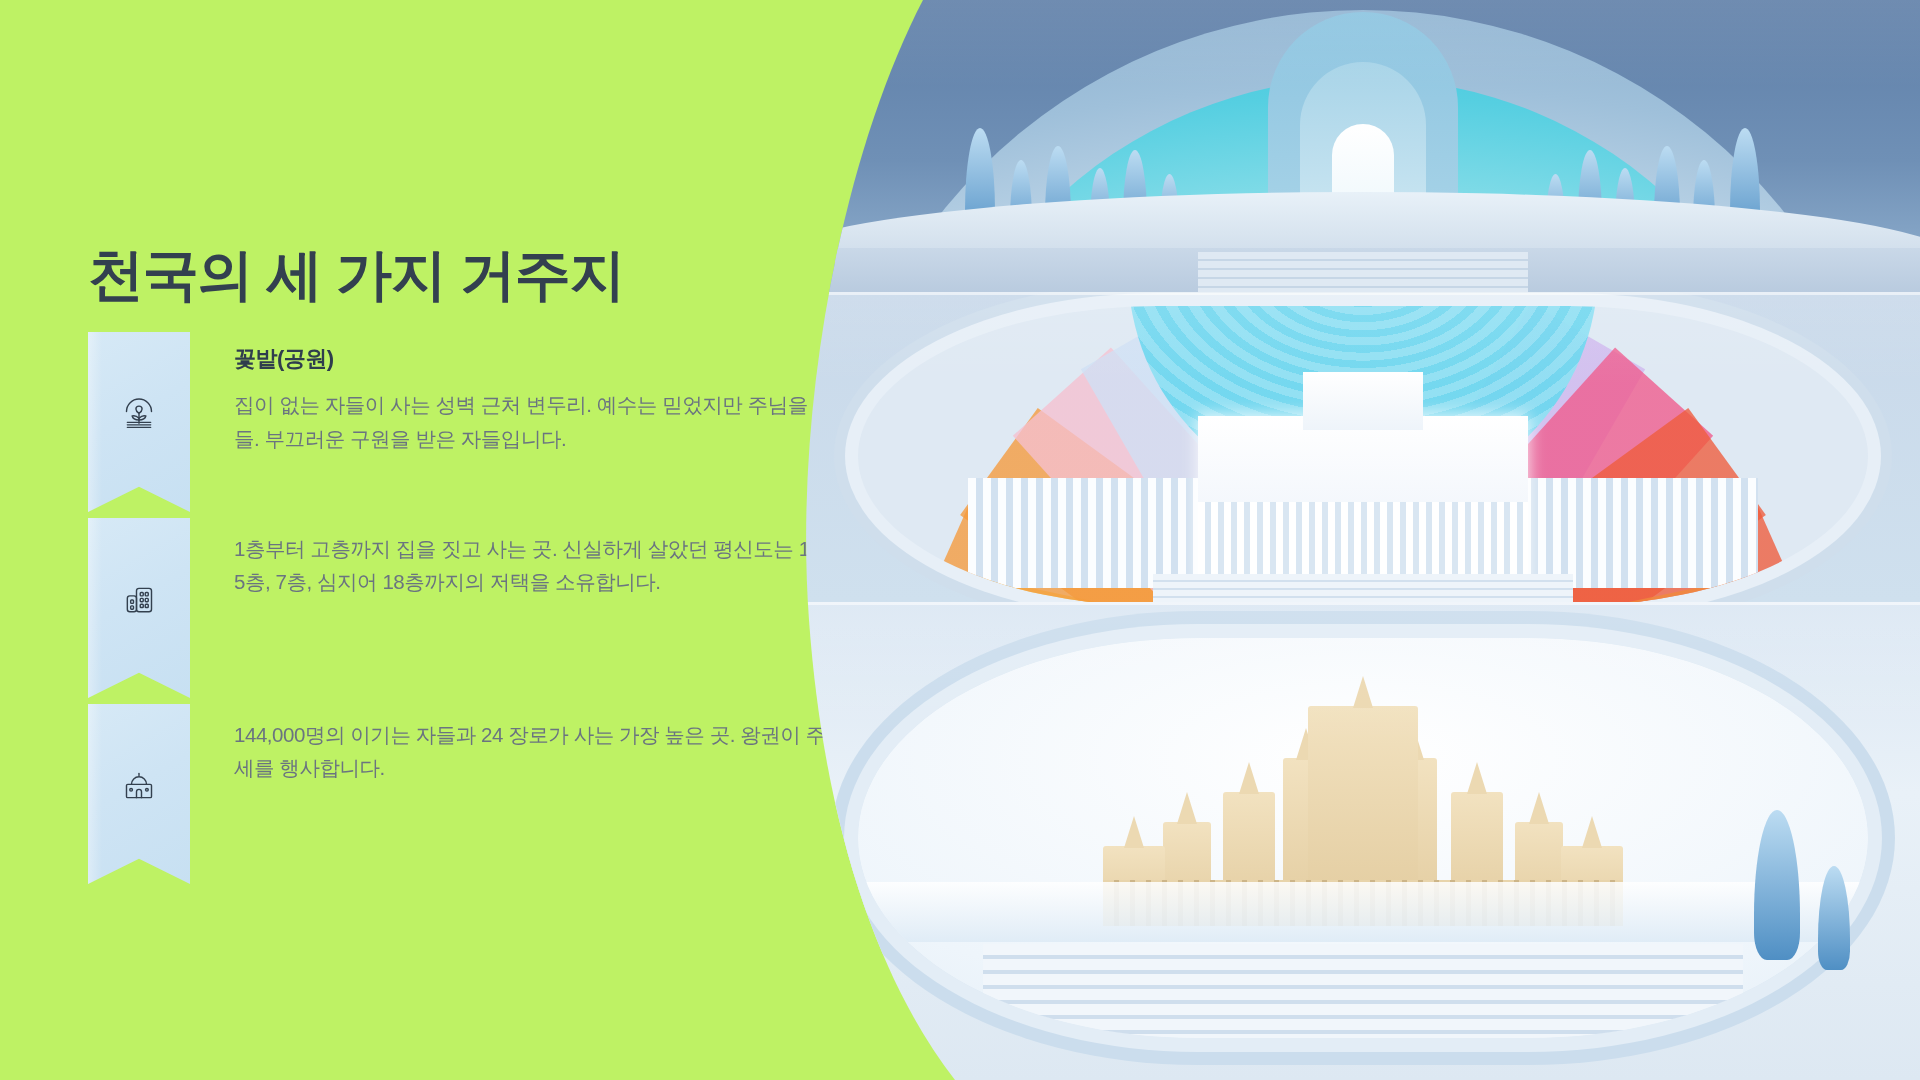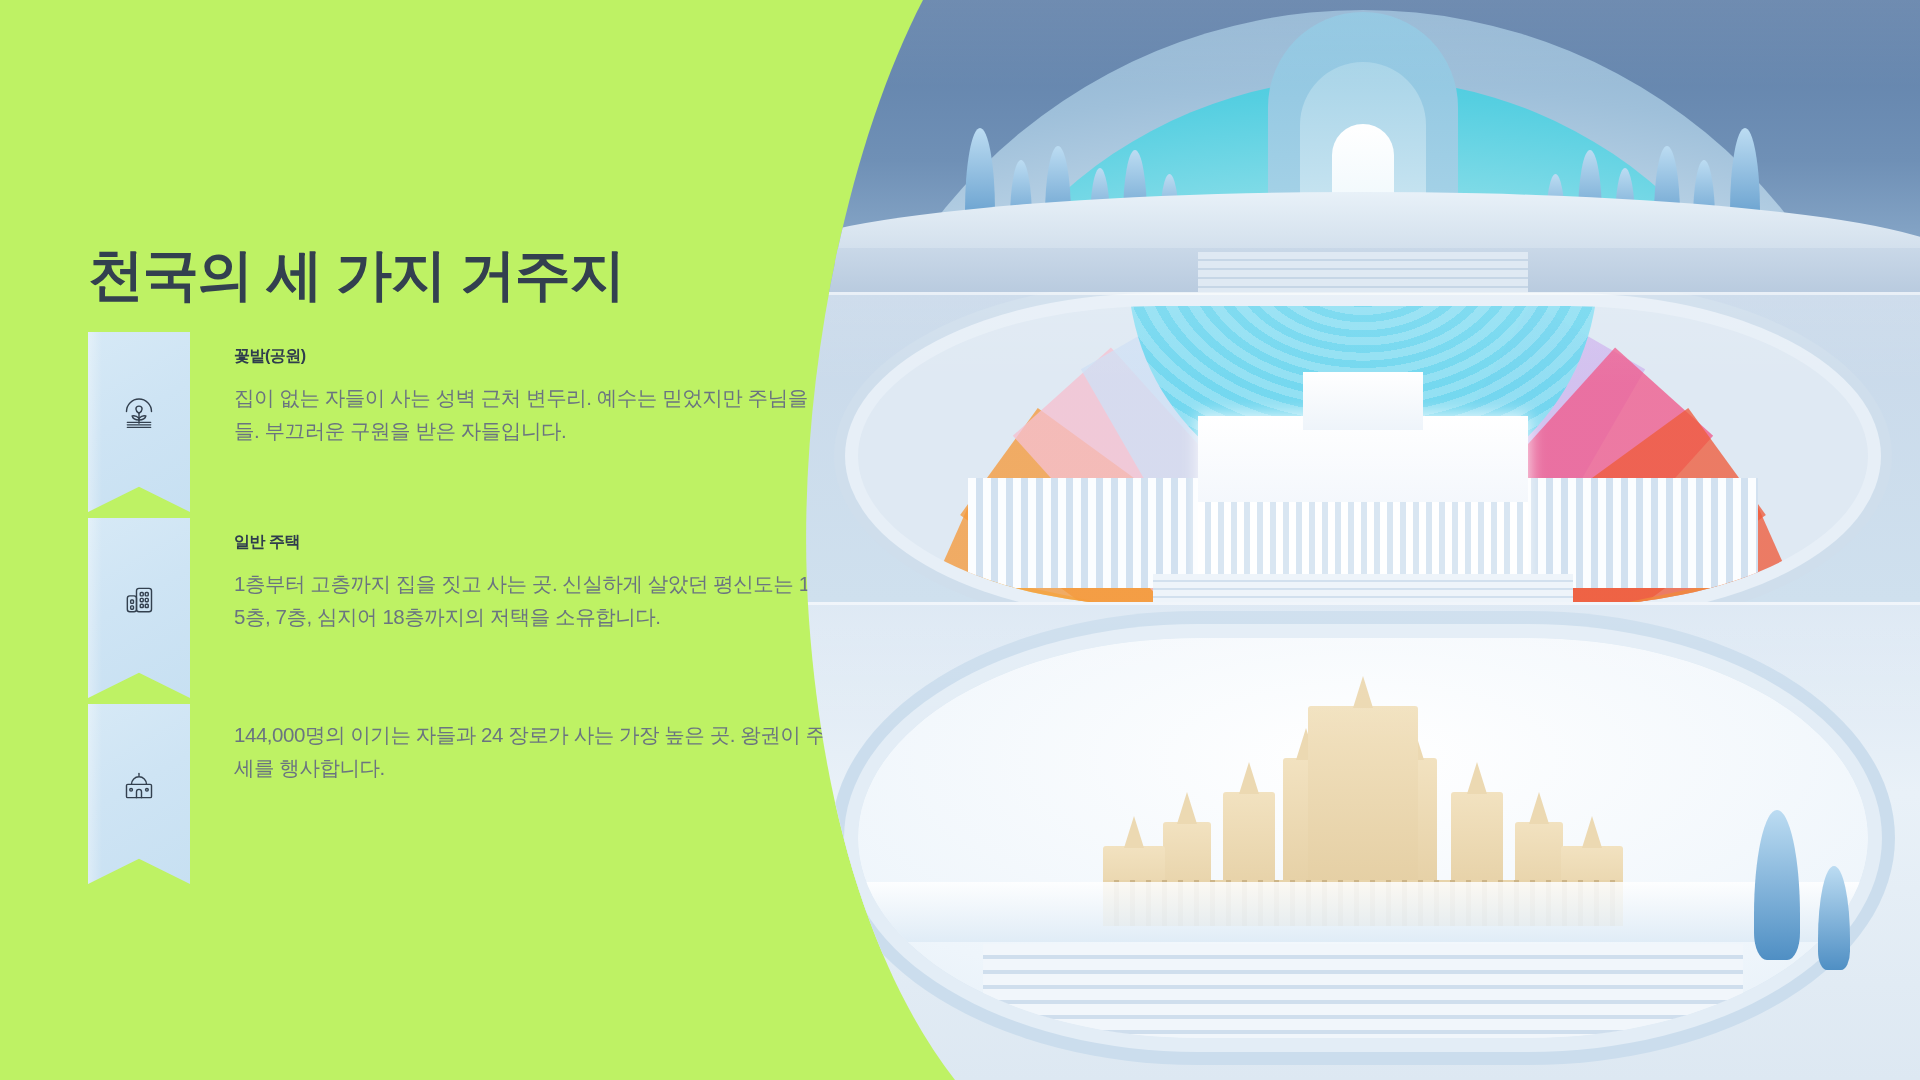--- a/index.html
+++ b/index.html
@@ -37,21 +37,21 @@
     content:"";position:absolute;left:0;top:0;width:14px;height:100%;
     background:linear-gradient(90deg,rgba(255,255,255,.35),rgba(255,255,255,0));
   }
   .badge .ico{
     position:absolute;left:0;right:0;top:62px;display:flex;justify-content:center;
   }
   .badge .ico svg{display:block;}
 
   .body{flex:1 1 auto;padding-top:14px;}
   .item-title{
-    font-size:16px;font-weight:700;color:#2f3d4d;letter-spacing:-.5px;
+    font-size:22px;font-weight:700;color:#2f3d4d;letter-spacing:-.5px;
     margin:0 0 16px 0;line-height:1.2;
   }
   .item-desc{
     font-size:20.5px;line-height:1.62;color:#6a7480;letter-spacing:-.45px;
     margin:0;max-width:880px;
   }
 
   
   .item.i1{margin-bottom:6px;}
   .item.i2{margin-bottom:6px;}
@@ -224,21 +224,20 @@
               <rect x="25.5" y="22" width="3.6" height="4" rx="1"></rect>
               <rect x="31.5" y="22" width="3.6" height="4" rx="1"></rect>
               <rect x="25.5" y="29" width="3.6" height="4" rx="1"></rect>
               <rect x="31.5" y="29" width="3.6" height="4" rx="1"></rect>
               <rect x="14" y="24" width="3.4" height="4" rx="1"></rect>
               <rect x="14" y="31" width="3.4" height="4" rx="1"></rect>
             </svg>
           </div>
         </div>
         <div class="body">
-          <div class="item-title">일반 주택</div>
           <p class="item-desc">1층부터 고층까지 집을 짓고 사는 곳. 신실하게 살았던 평신도는 1~3층, 헌신한 선교사나 순교자는 5층, 7층, 심지어 18층까지의 저택을 소유합니다.</p>
         </div>
       </div>
 
       <div class="item i3">
         <div class="badge">
           <div class="shape"></div>
           <div class="ico">
             <svg width="40" height="40" viewBox="0 0 48 48" fill="none" stroke="#33404f" stroke-width="1.7" stroke-linecap="round" stroke-linejoin="round">
               <path d="M24 9v2.5"></path>

